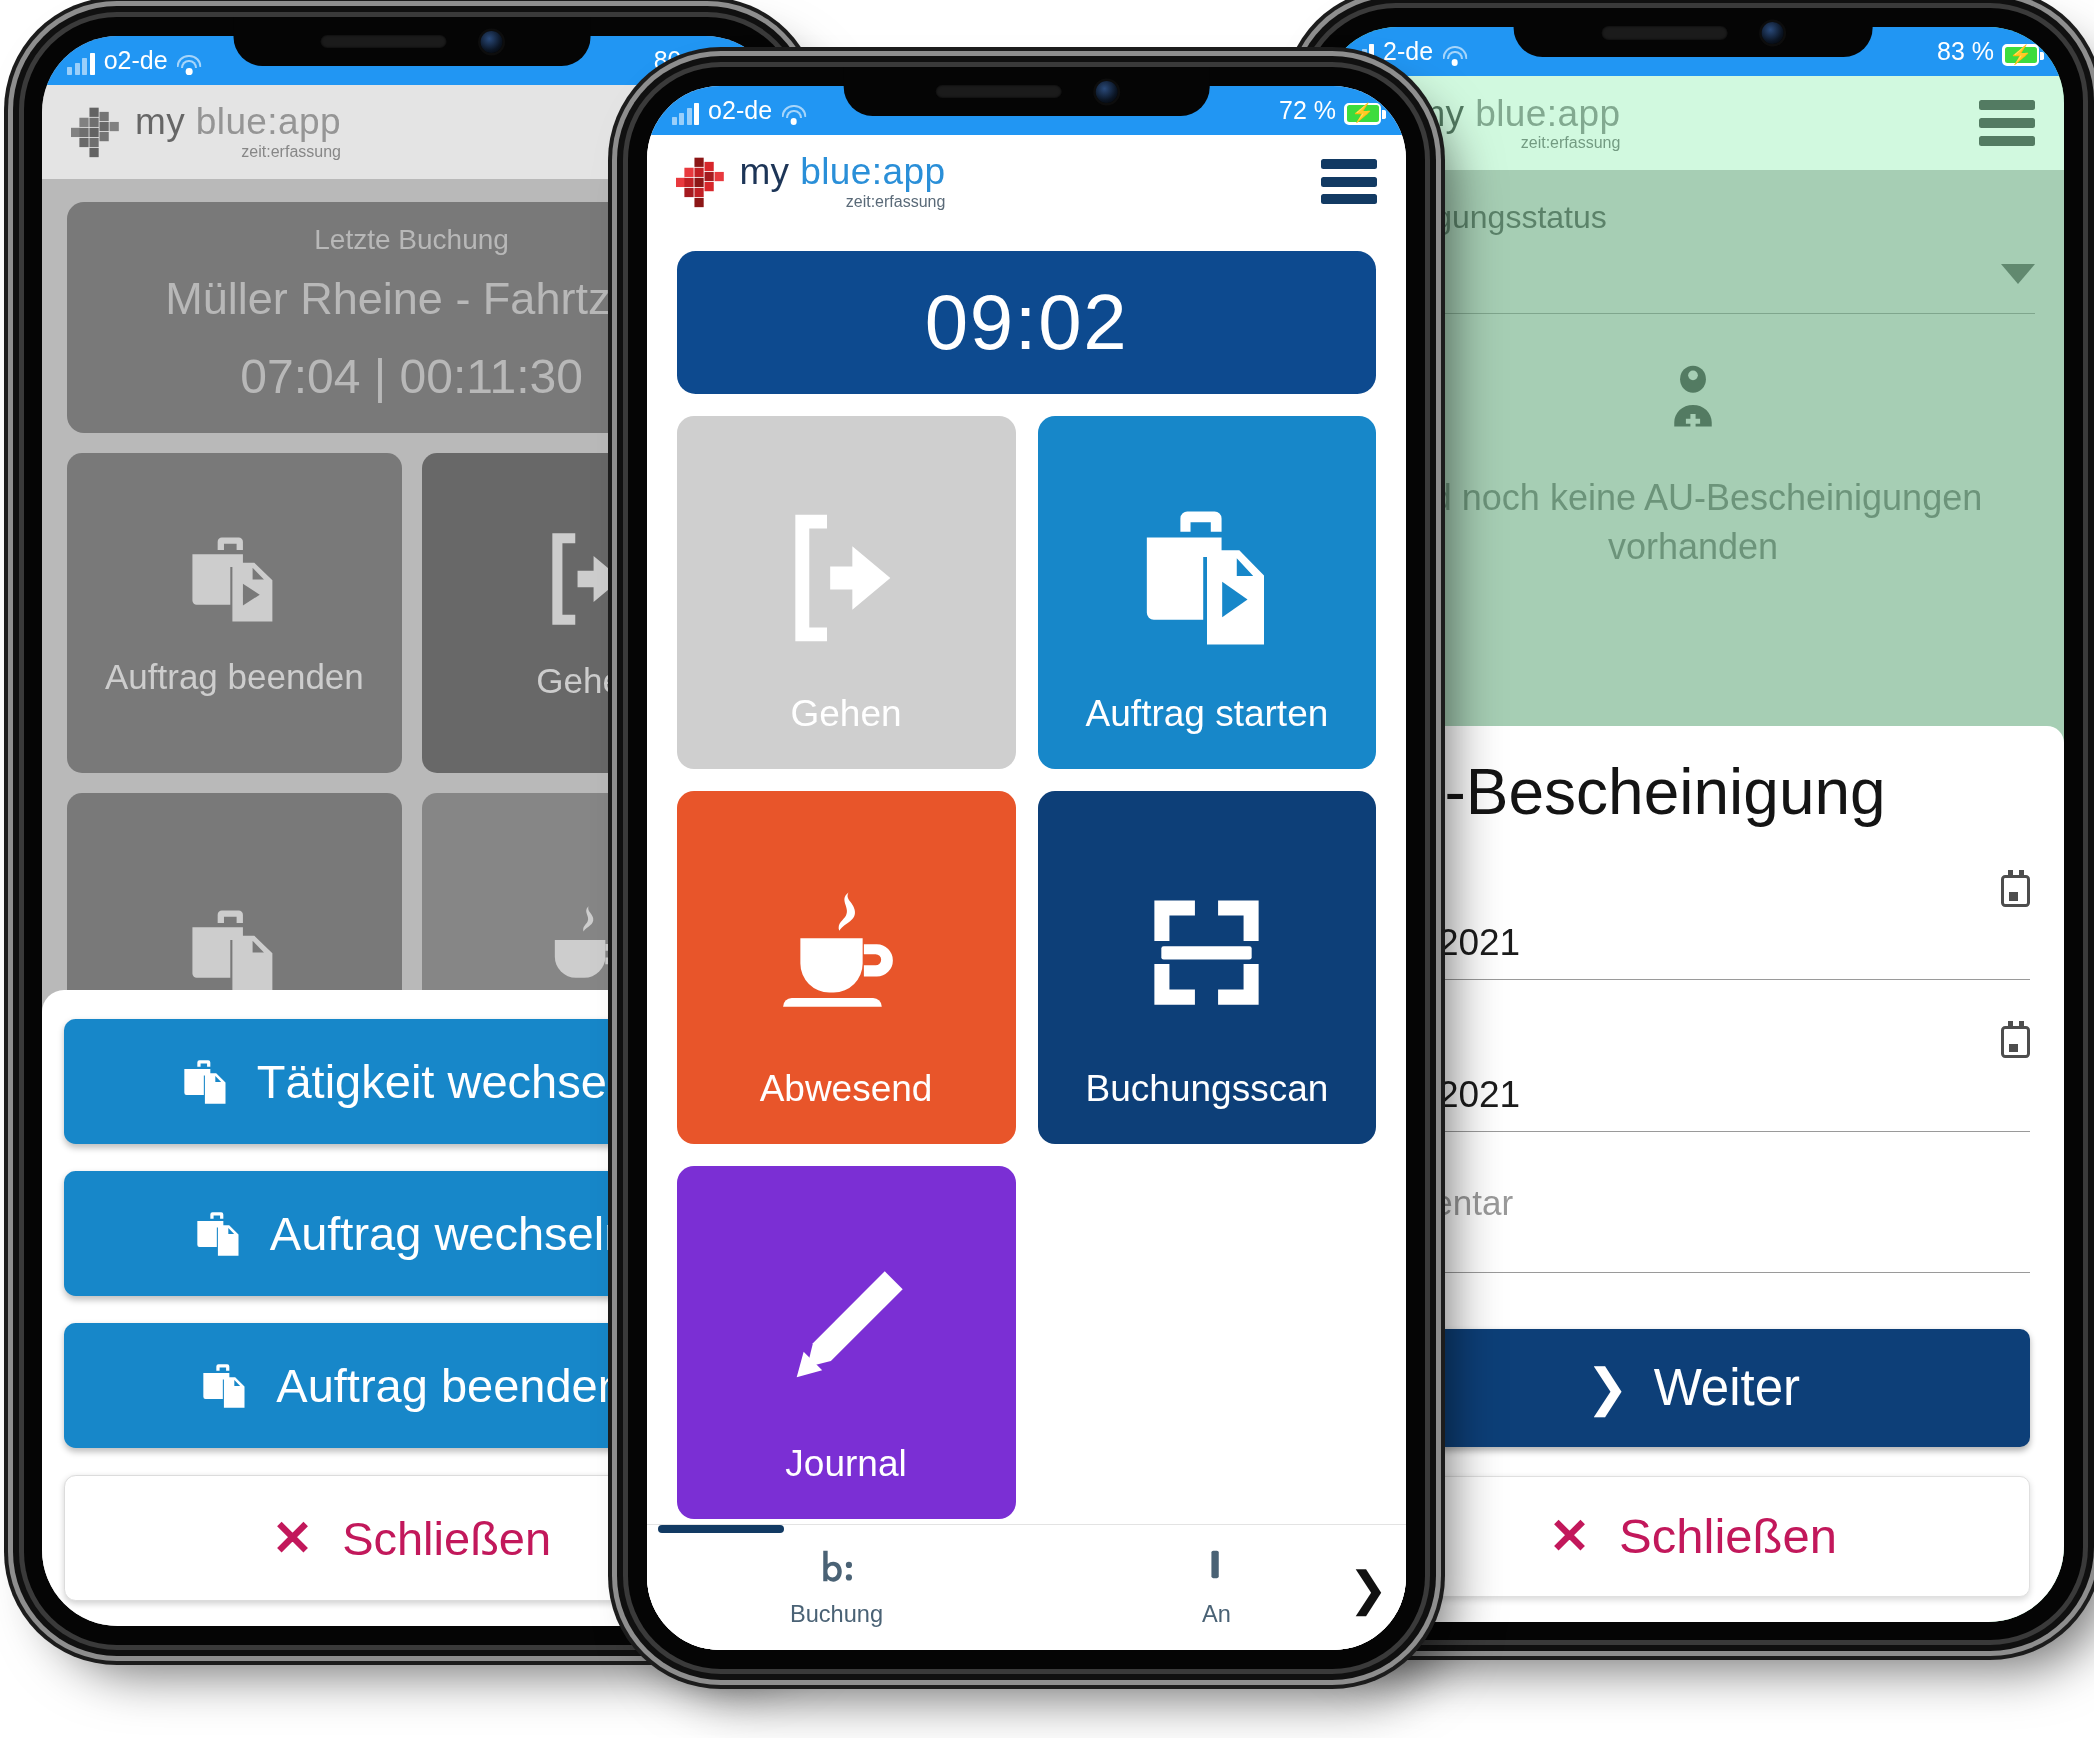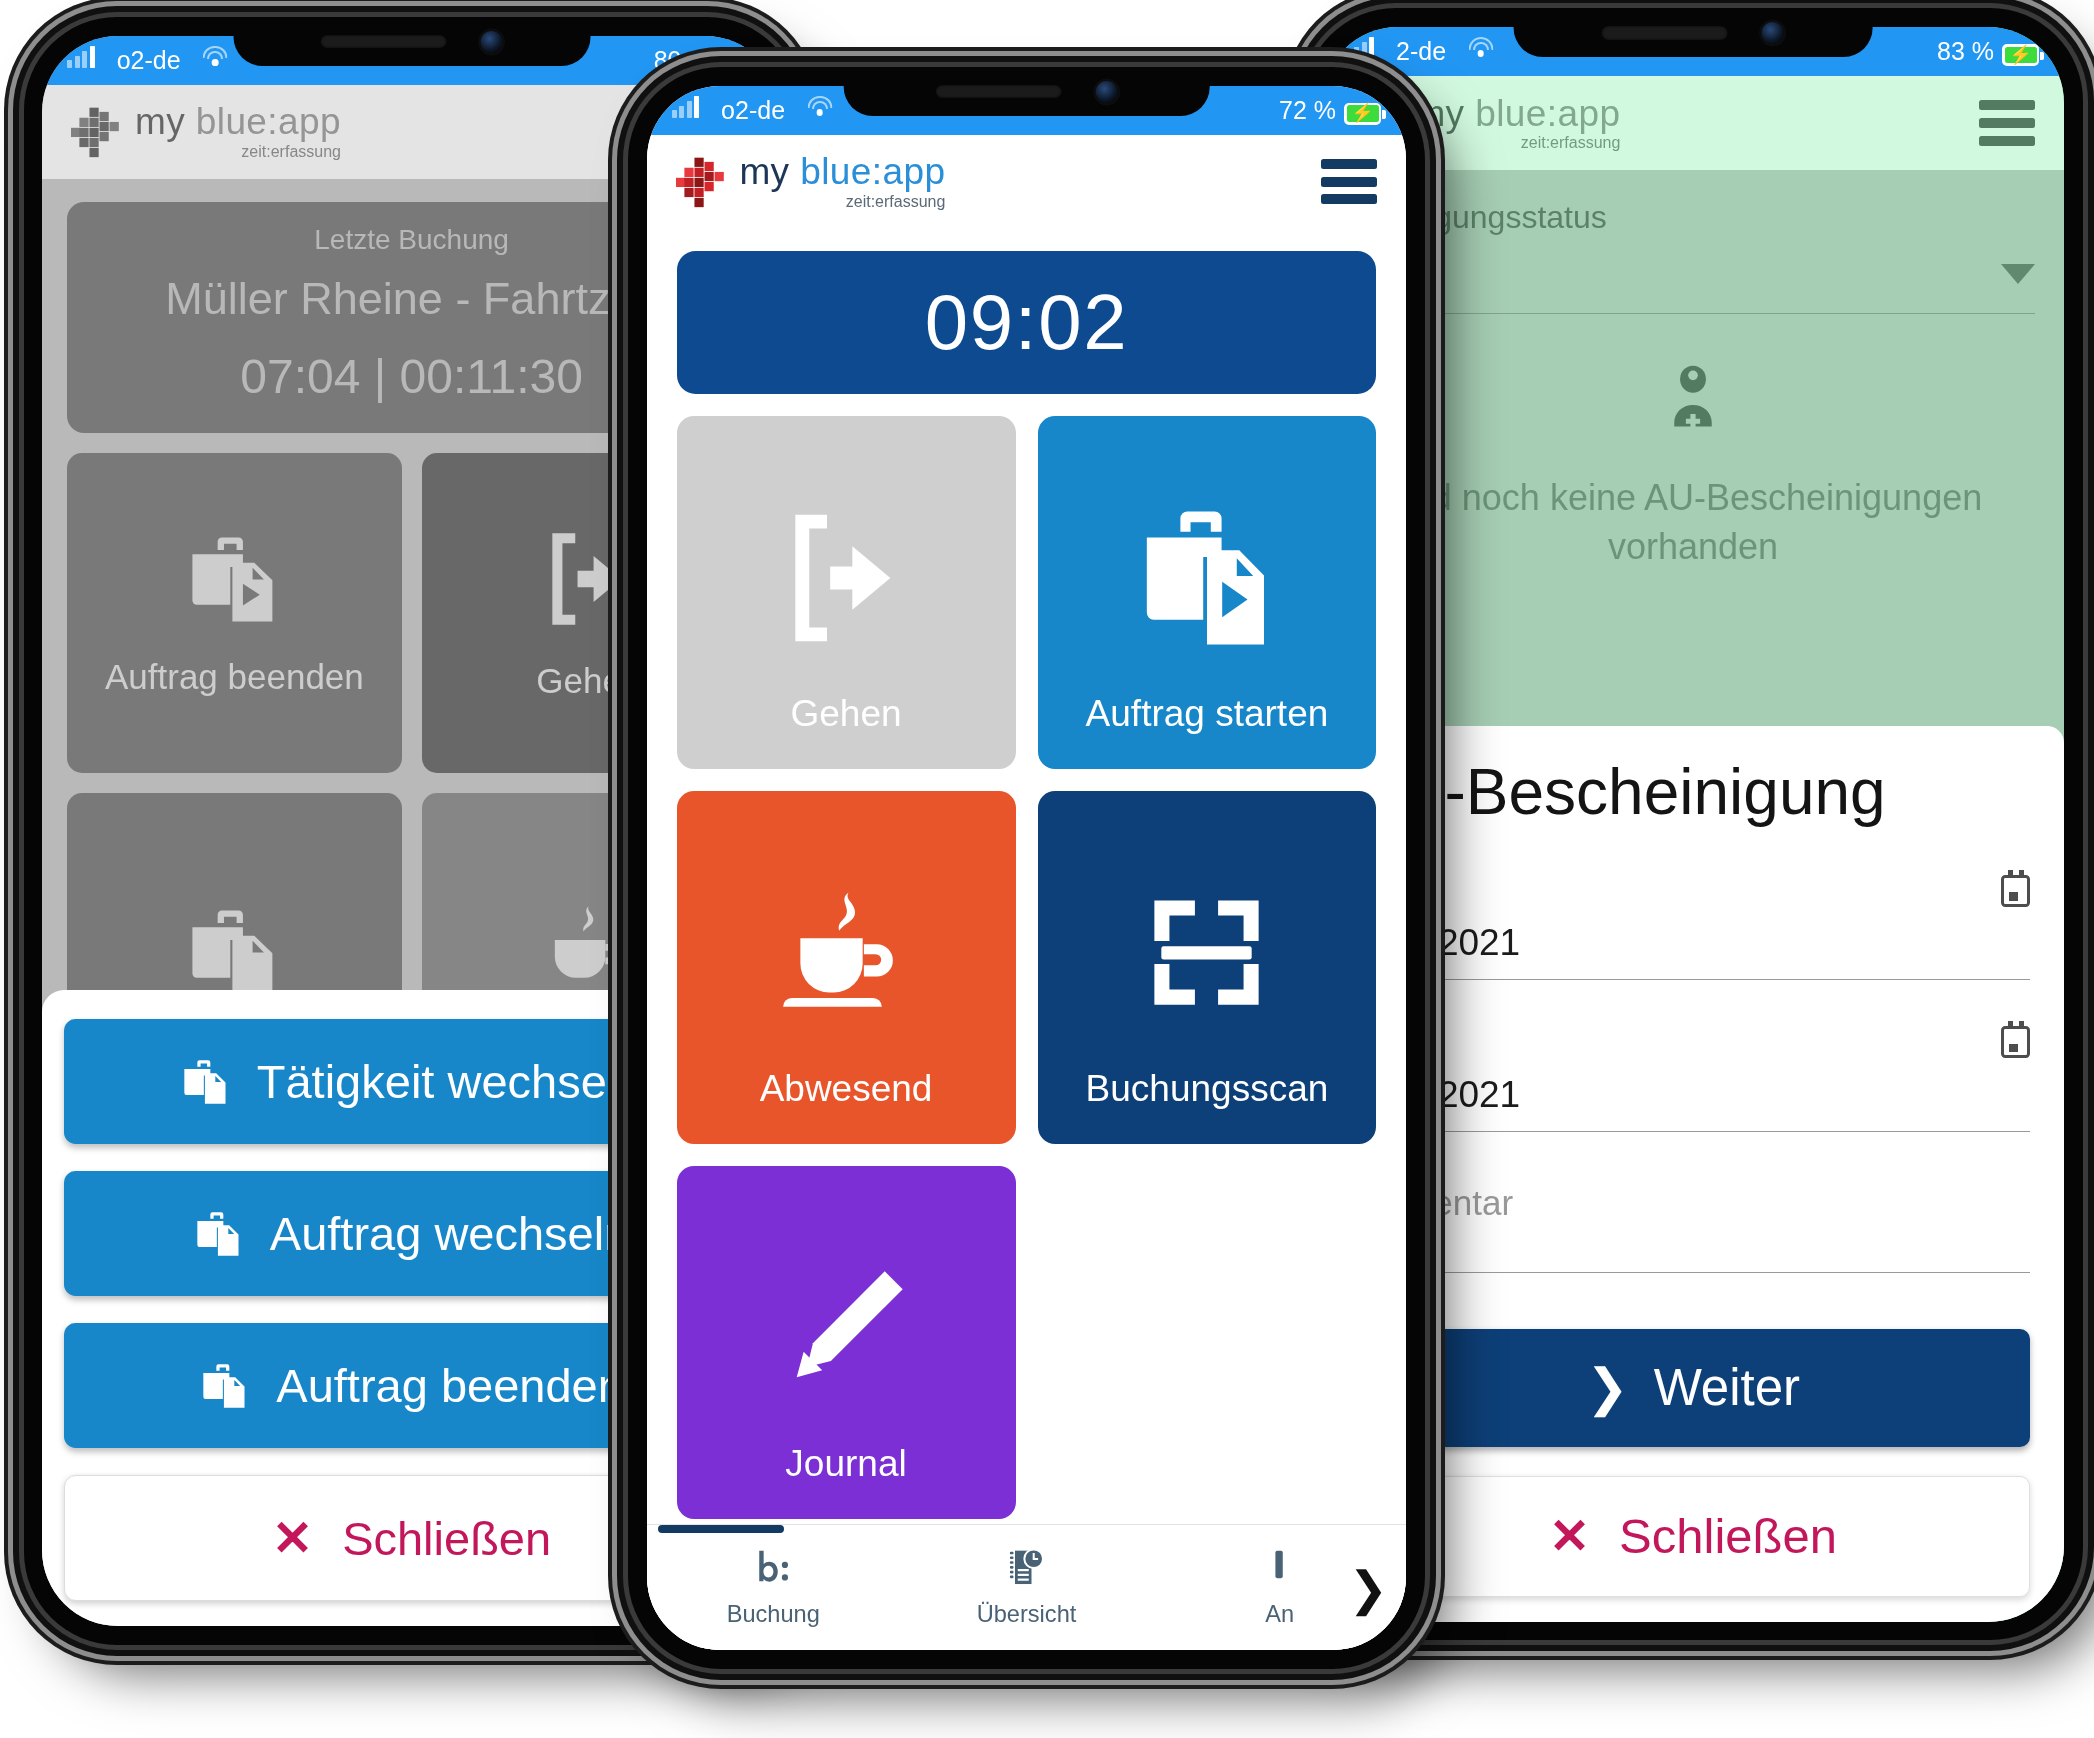--- a/index.html
+++ b/index.html
@@ -20,21 +20,21 @@
   .speaker{ width:126px; height:13.5px; border-radius:8.4px; background:#1b1b1b;
     box-shadow:inset 0 0 2.5px #000; }
   .camera{ width:22px; height:22px; border-radius:50%;
     background:radial-gradient(circle at 40% 35%, #2a4a7a 0%, #0b1524 60%, #000 100%);
     box-shadow:0 0 0 2.5px #0d0d0d; }
 
   
   .statusbar{ position:absolute; top:0; left:0; right:0; height:49px;
     background:#2196f3; color:#fff; display:flex; align-items:center;
     justify-content:space-between; padding:0 25px; font-size:25px; z-index:30; }
-  .sb-left{ display:flex; align-items:flex-start; gap:22px; }
+  .sb-left{ display:flex; align-items:flex-end; gap:9px; }
   .sb-right{ display:flex; align-items:flex-end; gap:8.4px; }
   .bars{ display:flex; align-items:flex-end; gap:2.5px; height:22px; }
   .bars i{ display:block; width:5px; background:#fff; border-radius:0.8px; }
   .bars i:nth-child(1){ height:7.6px;  opacity:.55;}
   .bars i:nth-child(2){ height:11.8px; opacity:.55;}
   .bars i:nth-child(3){ height:17px; opacity:.55;}
   .bars i:nth-child(4){ height:22px; }
   .wifi{ width:25px; height:20px; position:relative; }
   .wifi span{ position:absolute; left:50%; transform:translateX(-50%);
     border:2.5px solid rgba(255,255,255,.6); border-bottom:none;
@@ -553,37 +553,20 @@
 
         <div class="tabitem">
           <svg width="44" height="44" viewBox="0 0 24 24" fill="#4a6275">
             <path d="M4.5 2h2.4v7.3a4.2 4.2 0 013.1-1.3c2.7 0 4.6 2.2 4.6 5.4s-1.9 5.5-4.6 5.5a4.2 4.2 0 01-3.2-1.4v1.2H4.5zm5 8.2c-1.6 0-2.7 1.3-2.7 3.2s1.1 3.2 2.7 3.2 2.7-1.3 2.7-3.2-1.1-3.2-2.7-3.2z"></path>
             <circle cx="18.5" cy="9.8" r="1.7"></circle>
             <circle cx="18.5" cy="16.6" r="1.7"></circle>
           </svg>
           <span>Buchung</span>
         </div>
 
-        <div class="tabitem">
-          <svg width="44" height="44" viewBox="0 0 24 24" fill="#4a6275">
-            <rect x="3.2" y="2.6" width="2" height="1.4" rx=".6"></rect>
-            <rect x="3.2" y="5.2" width="2" height="1.4" rx=".6"></rect>
-            <rect x="3.2" y="7.8" width="2" height="1.4" rx=".6"></rect>
-            <rect x="3.2" y="10.4" width="2" height="1.4" rx=".6"></rect>
-            <rect x="3.2" y="13" width="2" height="1.4" rx=".6"></rect>
-            <rect x="3.2" y="15.6" width="2" height="1.4" rx=".6"></rect>
-            <path d="M6 2h9v18.2H6z"></path>
-            <rect x="7.5" y="12" width="6" height="1.2" fill="#fff"></rect>
-            <rect x="7.5" y="14.6" width="6" height="1.2" fill="#fff"></rect>
-            <rect x="7.5" y="17.2" width="6" height="1.2" fill="#fff"></rect>
-            <circle cx="16.2" cy="6.4" r="5.1" fill="#4a6275" stroke="#fff" stroke-width="1.1"></circle>
-            <path d="M16.2 3.3v3.3h2.4" stroke="#fff" stroke-width="1.1" fill="none"></path>
-          </svg>
-          <span>Übersicht</span>
-        </div>
 
 
         <div class="tabitem">
           <svg width="44" height="44" viewBox="0 0 24 24" fill="#4a6275">
             <rect x="9.5" y="2" width="4" height="15" rx="1"></rect>
           </svg>
           <span>An</span>
         </div>
 
         <span class="tab-arrow">❯</span>

